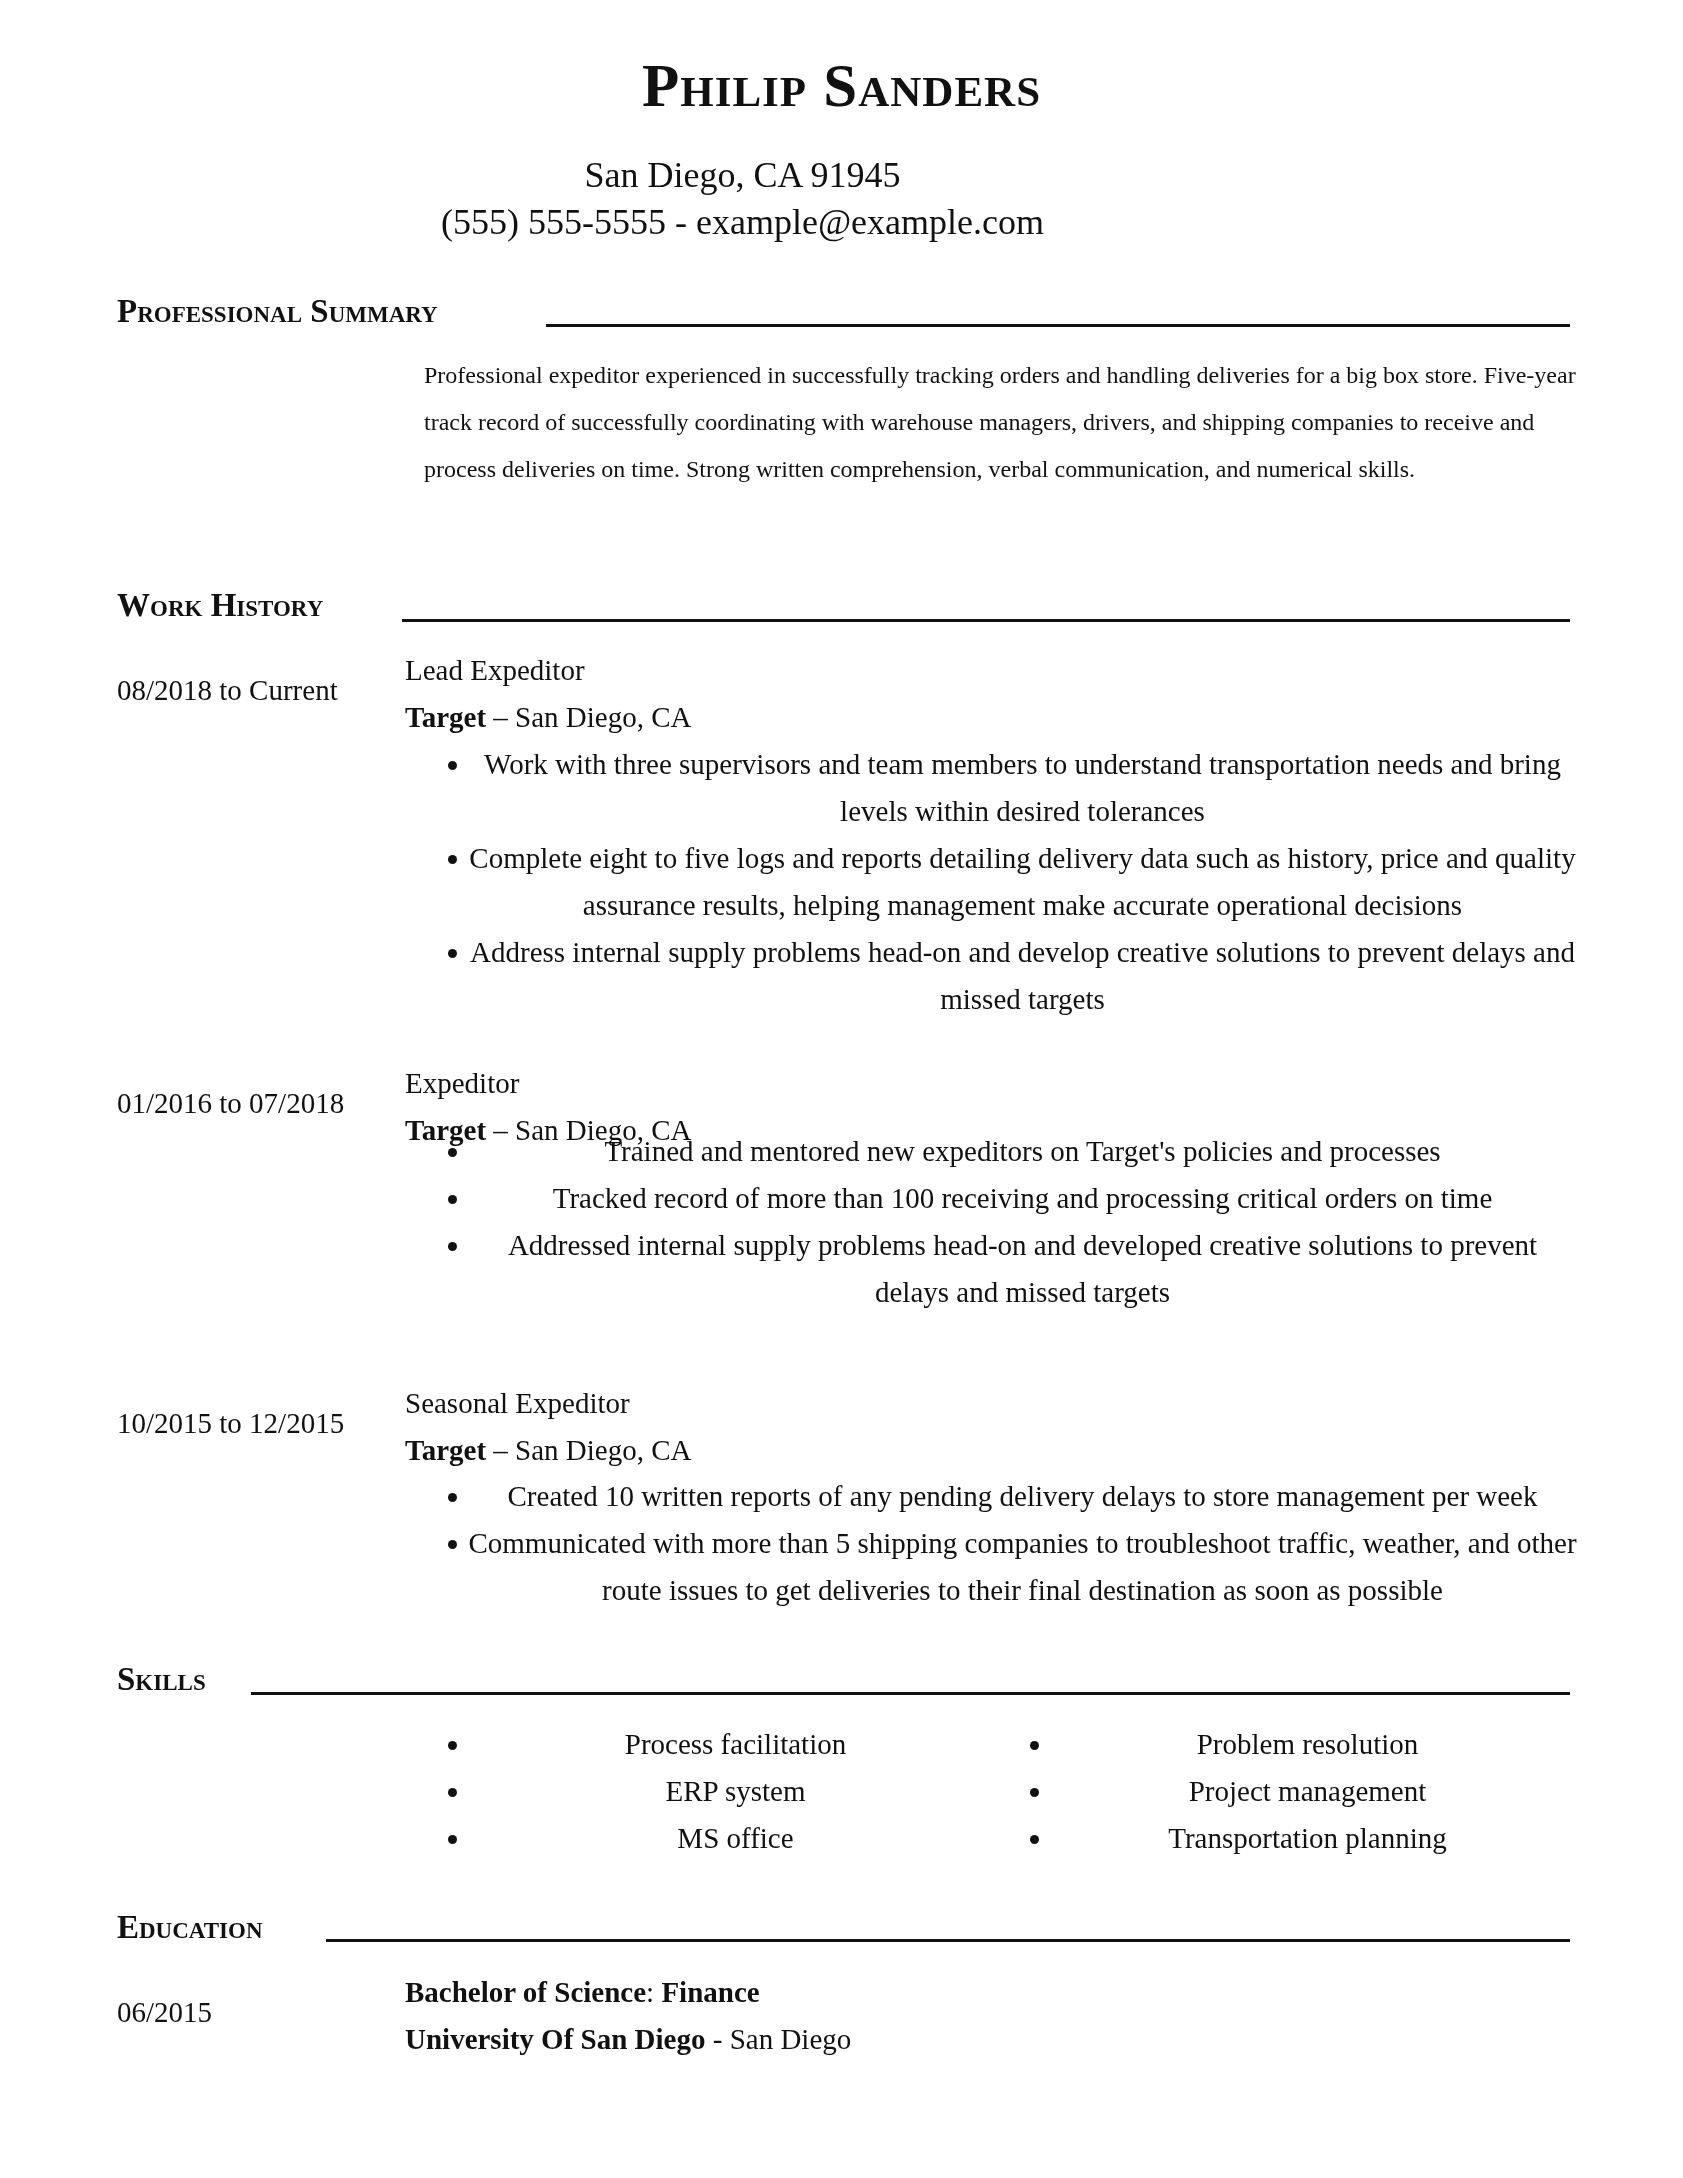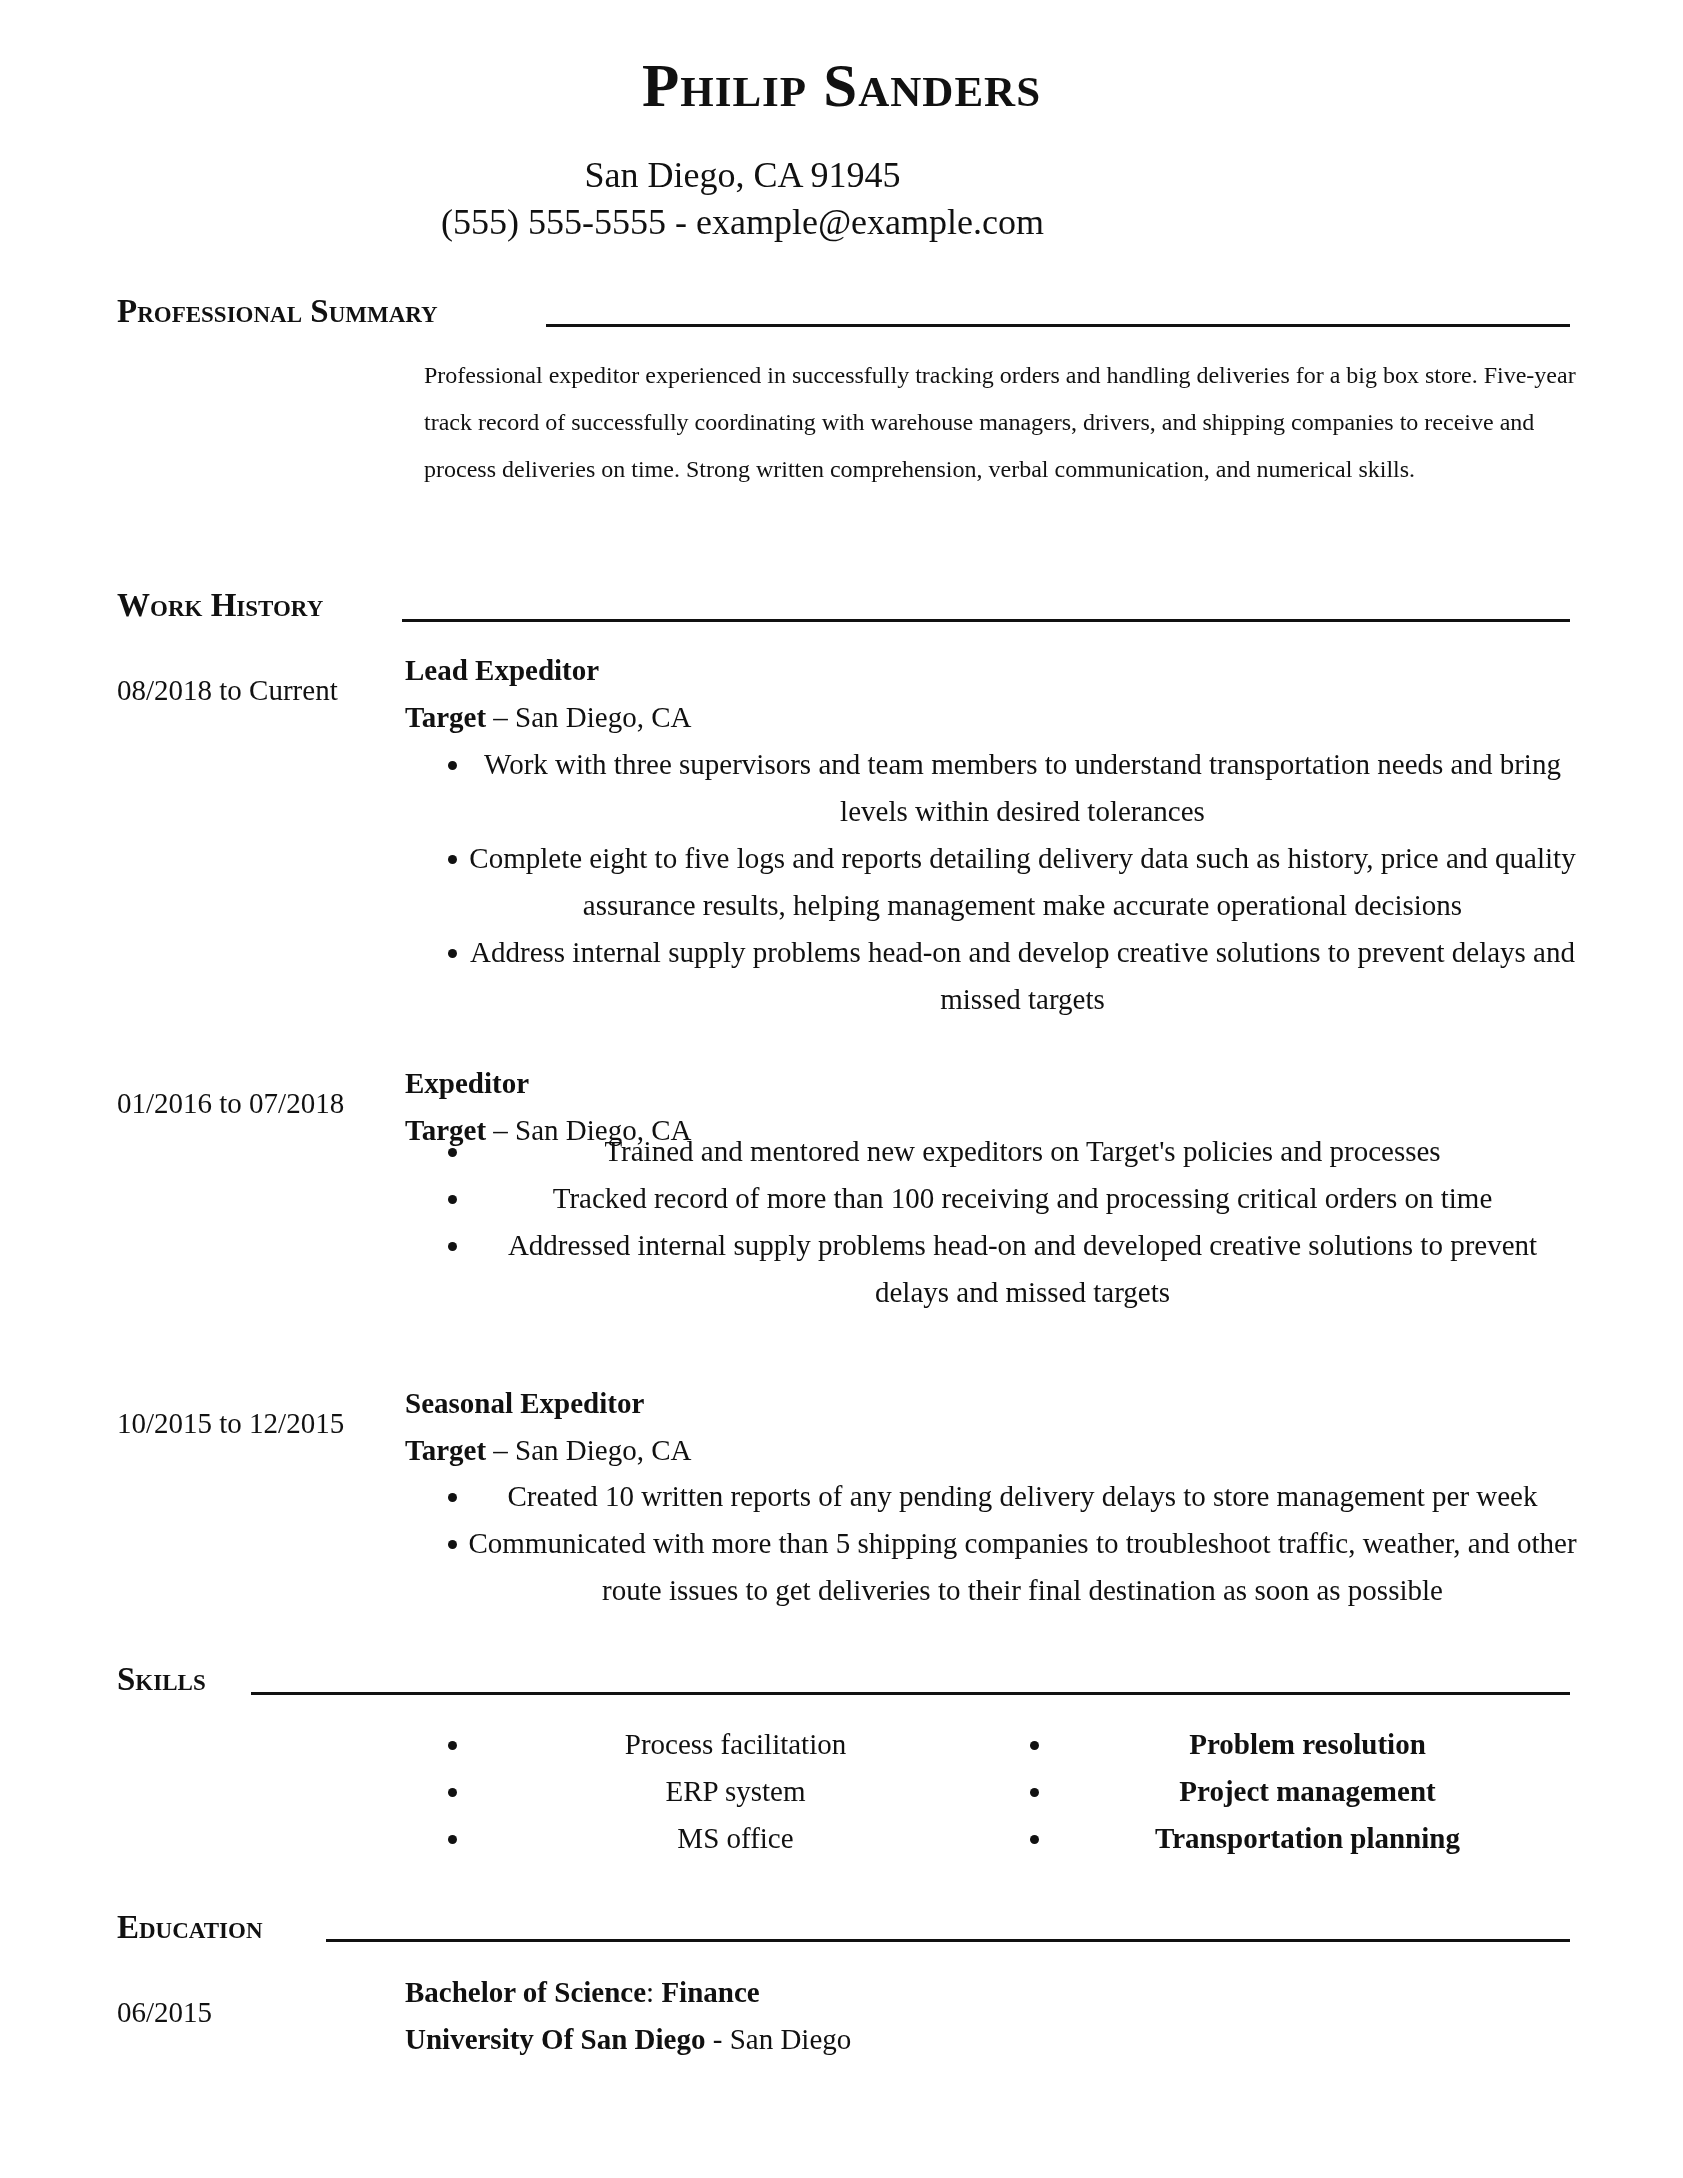--- a/index.html
+++ b/index.html
@@ -6,21 +6,21 @@
   body { width: 1683px; height: 2178px; position: relative; overflow: hidden;
          font-family: "Liberation Serif", "DejaVu Serif", serif; color: #111111; }
   .abs { position: absolute; white-space: nowrap; }
   .name { left: 0; width: 1683px; text-align: center; top: 51px;
           font-size: 61px; font-weight: bold; font-variant: small-caps; letter-spacing: 1px; line-height: 69px; }
   .contact { left: 0; width: 1485px; text-align: center; font-size: 36px; line-height: 34px; }
   .sec-title { left: 117px; font-size: 33px; font-weight: bold; font-variant: small-caps; line-height: 38px; margin-top: 8px; }
   .rule { position: absolute; height: 3px; background: #111111; right: 113px; }
   .para { position: absolute; left: 424px; width: 1168px; font-size: 24px; line-height: 47px; white-space: normal; }
   .date { left: 117px; font-size: 29px; line-height: 34px; margin-top: 20px; }
-  .job-title { left: 405px; font-size: 29px; font-weight: bold; line-height: 34px; }
+  .job-title { left: 405px; font-size: 29px; font-weight: normal; line-height: 34px; }
   .employer { left: 405px; font-size: 29px; line-height: 34px; }
   .employer b { font-weight: bold; }
   ul.bullets { position: absolute; left: 468px; width: 1109px; margin: 0; padding: 0; list-style: none; text-align: center; }
   ul.bullets li { position: relative; font-size: 29px; line-height: 47px; white-space: normal; }
   ul.bullets li::before { content: ""; position: absolute; left: -20px; top: 20px; width: 9px; height: 9px;
                           border-radius: 50%; background: #111111; }
 </style>
 </head>
 <body>
 
@@ -67,21 +67,21 @@
   </ul>
 </div>
 
 <div class="abs sec-title" style="top:1652px;">Skills</div>
 <div class="rule" style="left:251px; top:1692px;"></div>
 <ul class="bullets" style="top:1721px; width:535px;">
   <li>Process facilitation</li>
   <li>ERP system</li>
   <li>MS office</li>
 </ul>
-<ul class="bullets" style="top:1721px; left:1050px; width:515px;font-weight:bold;">
+<ul class="bullets" style="top:1721px; left:1050px; width:515px;">
   <li>Problem resolution</li>
   <li>Project management</li>
   <li>Transportation planning</li>
 </ul>
 
 <div class="abs sec-title" style="top:1900px;">Education</div>
 <div class="rule" style="left:326px; top:1939px;"></div>
 <div class="abs date" style="top:1975px;">06/2015</div>
 <div class="abs employer" style="top:1975px;"><b>Bachelor of Science</b><span>: </span><b>Finance</b></div>
 <div class="abs employer" style="top:2022px;"><b>University Of San Diego</b><span> - San Diego</span></div>

